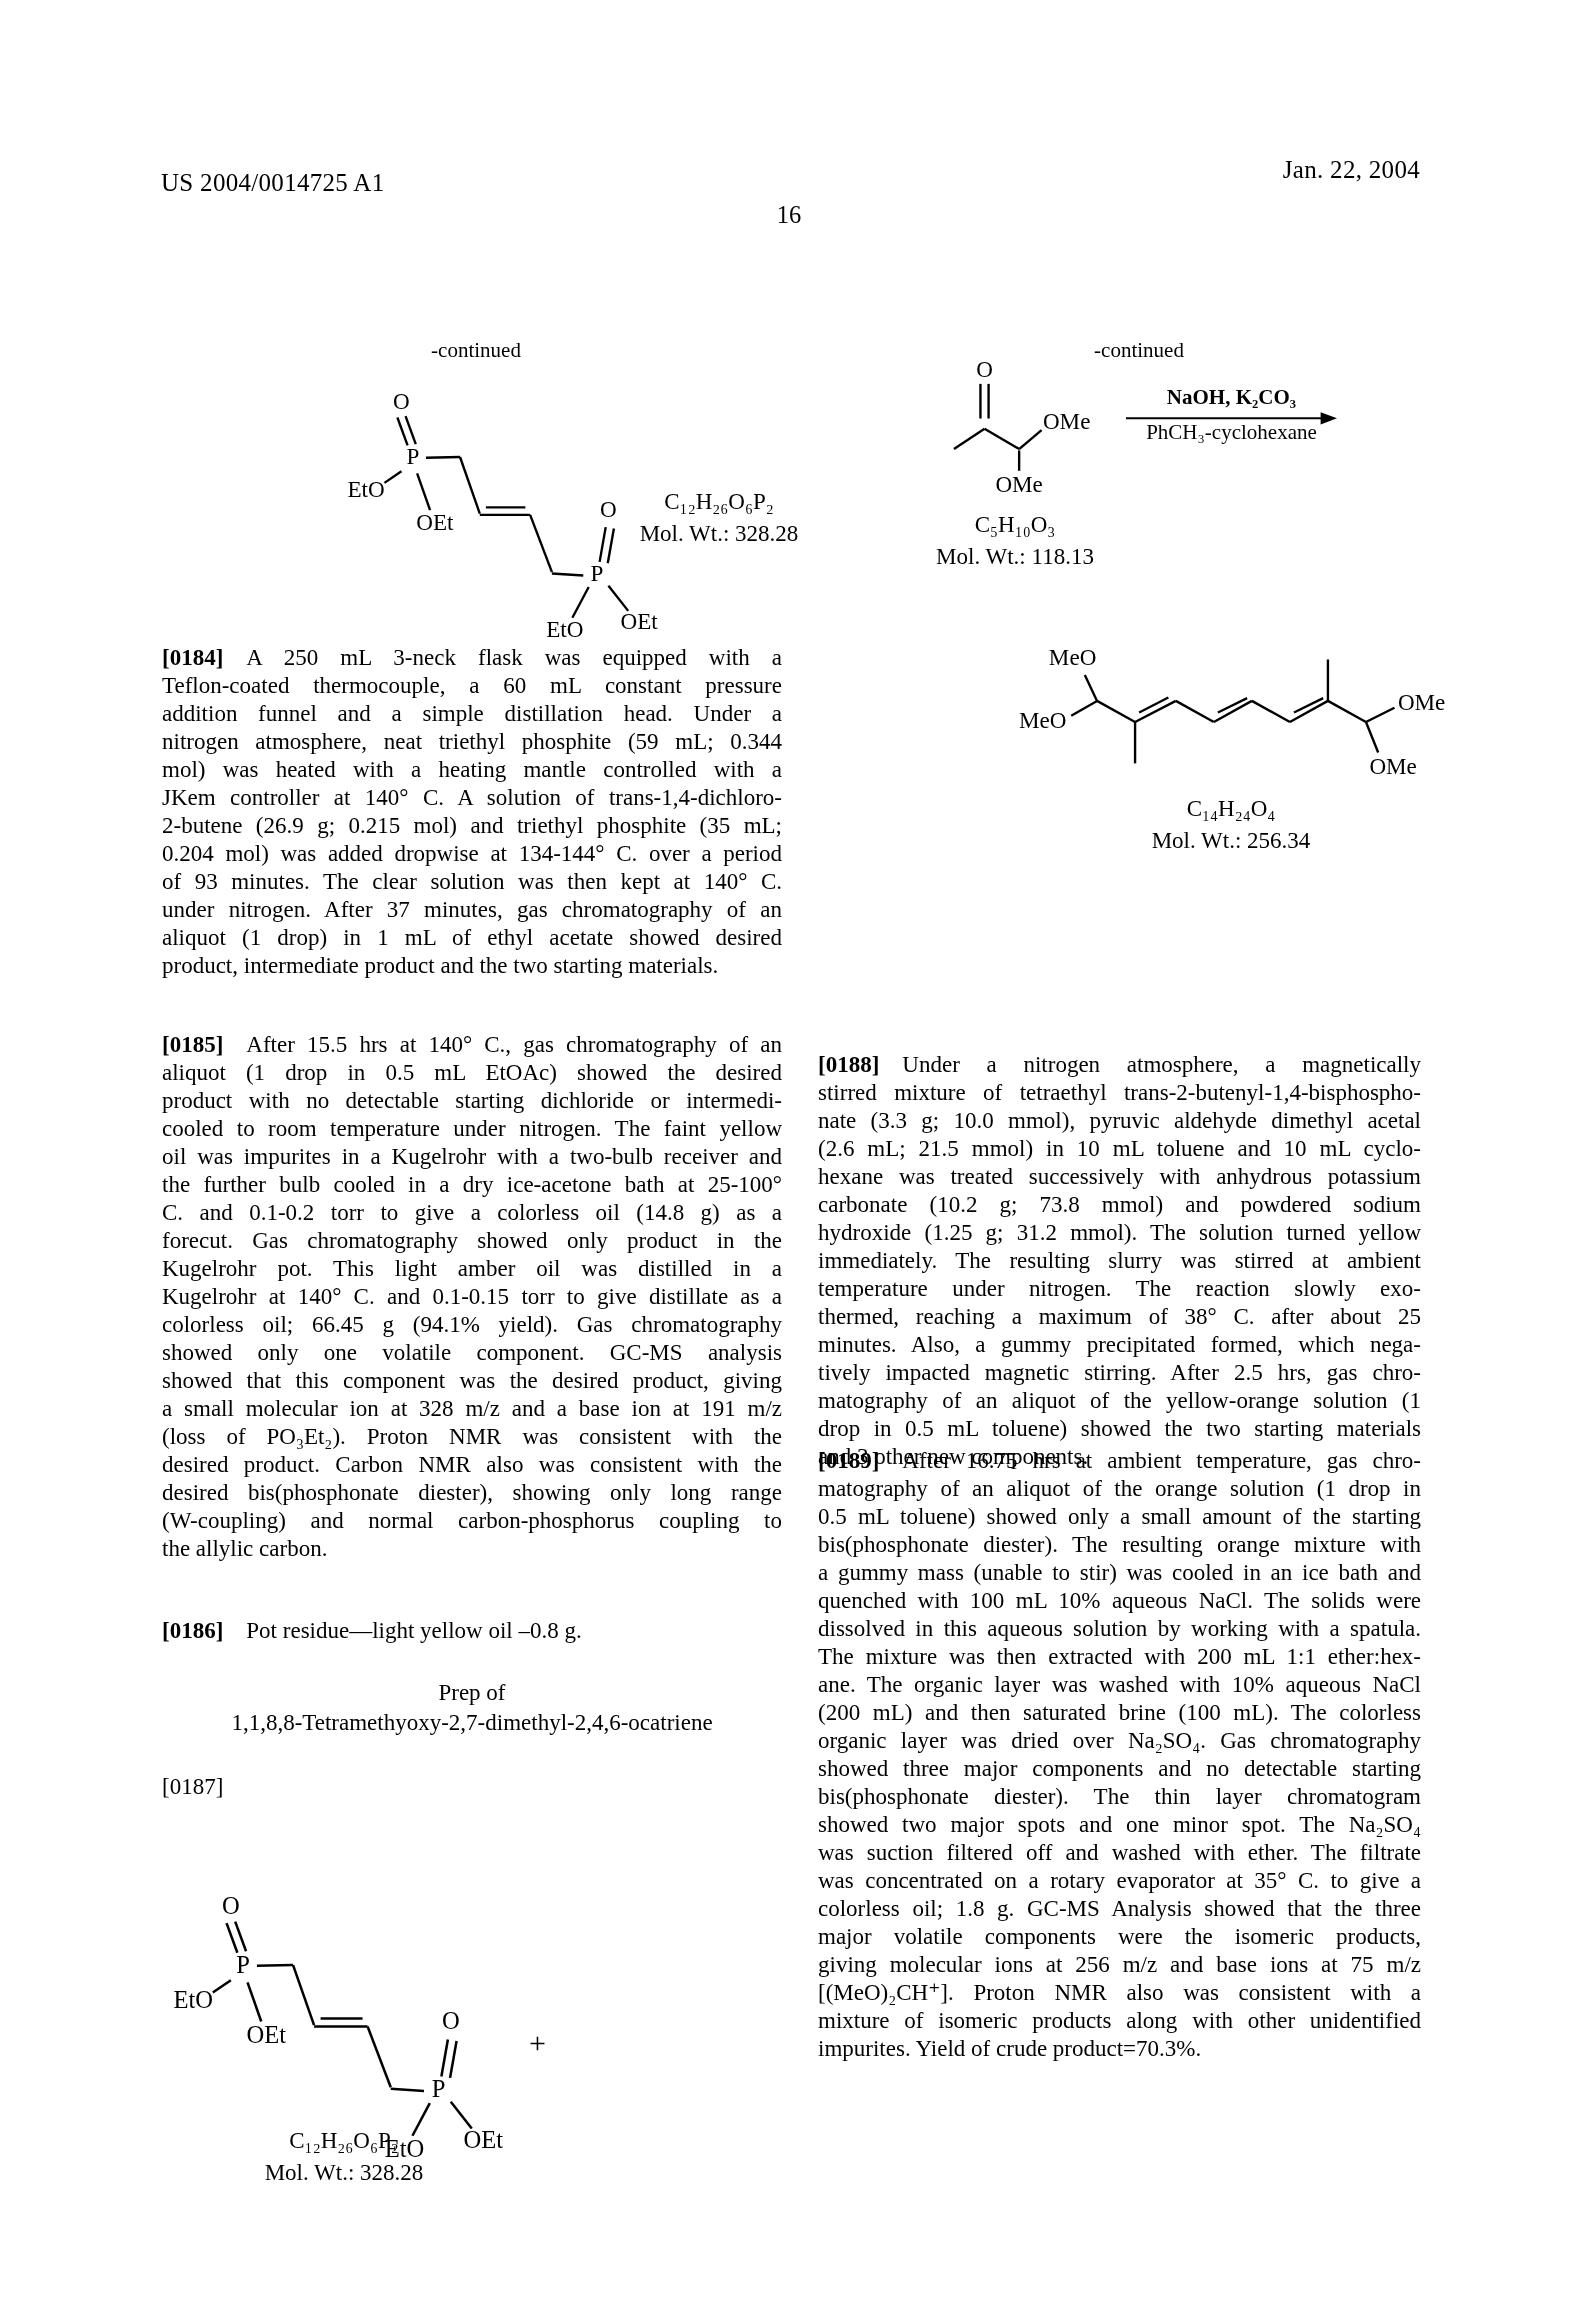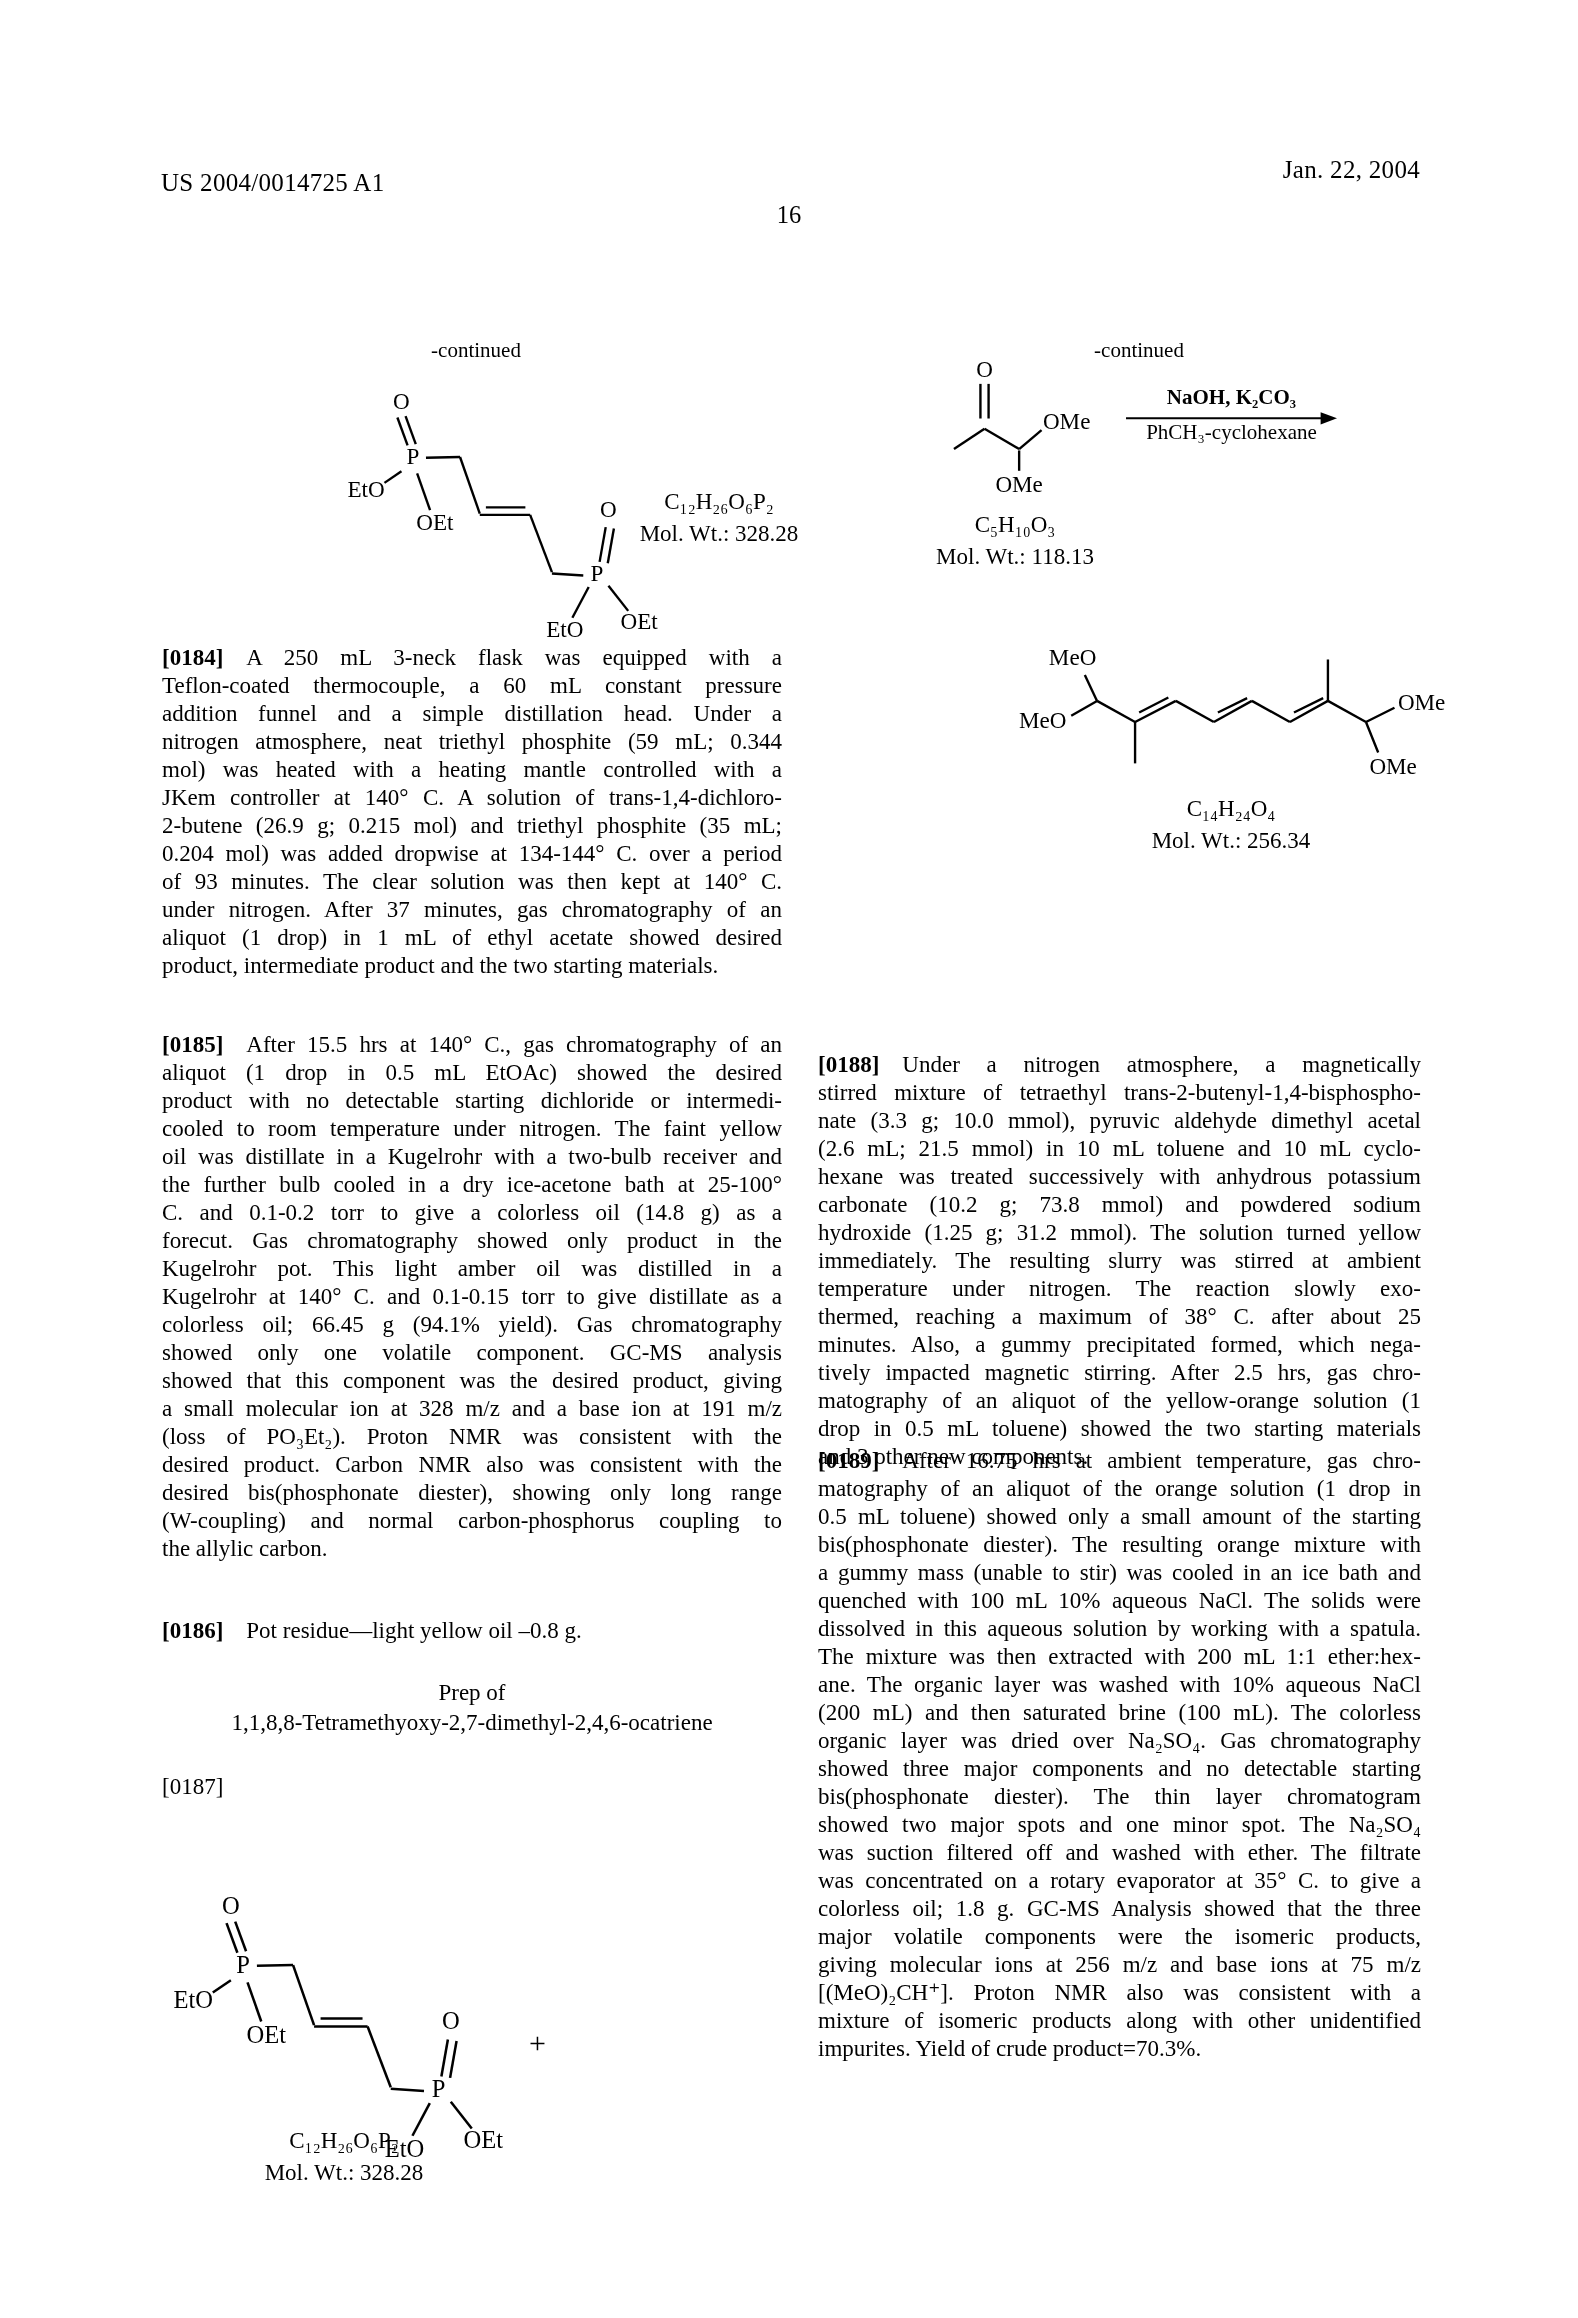--- a/index.html
+++ b/index.html
@@ -78,21 +78,21 @@
       <div class="tline">of 93 minutes. The clear solution was then kept at 140° C.</div>
       <div class="tline">under nitrogen. After 37 minutes, gas chromatography of an</div>
       <div class="tline">aliquot (1 drop) in 1 mL of ethyl acetate showed desired</div>
       <div class="tline last">product, intermediate product and the two starting materials.</div>
     </div>
   <div class="abs para" style="left:162px;top:1031px;width:620px;">
       <div class="tline"><b>[0185]</b>  After 15.5 hrs at 140° C., gas chromatography of an</div>
       <div class="tline">aliquot (1 drop in 0.5 mL EtOAc) showed the desired</div>
       <div class="tline">product with no detectable starting dichloride or intermedi-</div>
       <div class="tline">cooled to room temperature under nitrogen. The faint yellow</div>
-      <div class="tline">oil was distillate in a Kugelrohr with a two-bulb receiver and</div>
+      <div class="tline">oil was impurites in a Kugelrohr with a two-bulb receiver and</div>
       <div class="tline">the further bulb cooled in a dry ice-acetone bath at 25-100°</div>
       <div class="tline">C. and 0.1-0.2 torr to give a colorless oil (14.8 g) as a</div>
       <div class="tline">forecut. Gas chromatography showed only product in the</div>
       <div class="tline">Kugelrohr pot. This light amber oil was distilled in a</div>
       <div class="tline">Kugelrohr at 140° C. and 0.1-0.15 torr to give distillate as a</div>
       <div class="tline">colorless oil; 66.45 g (94.1% yield). Gas chromatography</div>
       <div class="tline">showed only one volatile component. GC-MS analysis</div>
       <div class="tline">showed that this component was the desired product, giving</div>
       <div class="tline">a small molecular ion at 328 m/z and a base ion at 191 m/z</div>
       <div class="tline">(loss of PO₃Et₂). Proton NMR was consistent with the</div>

